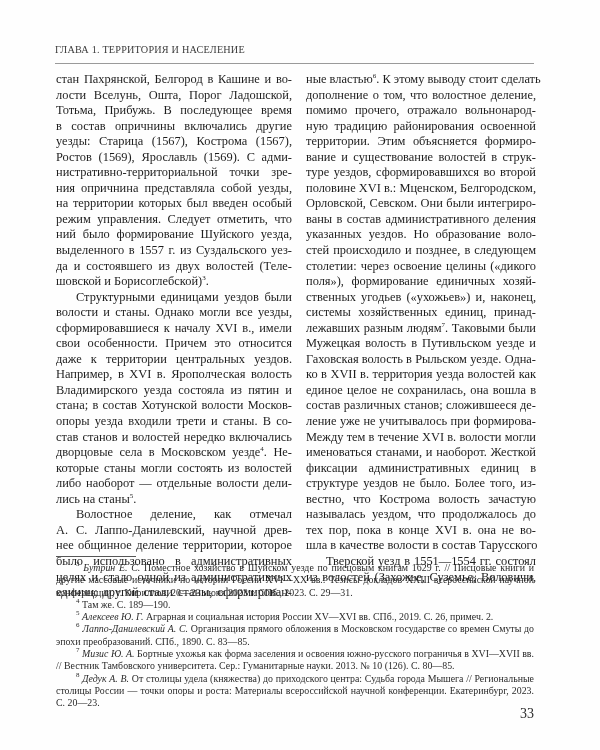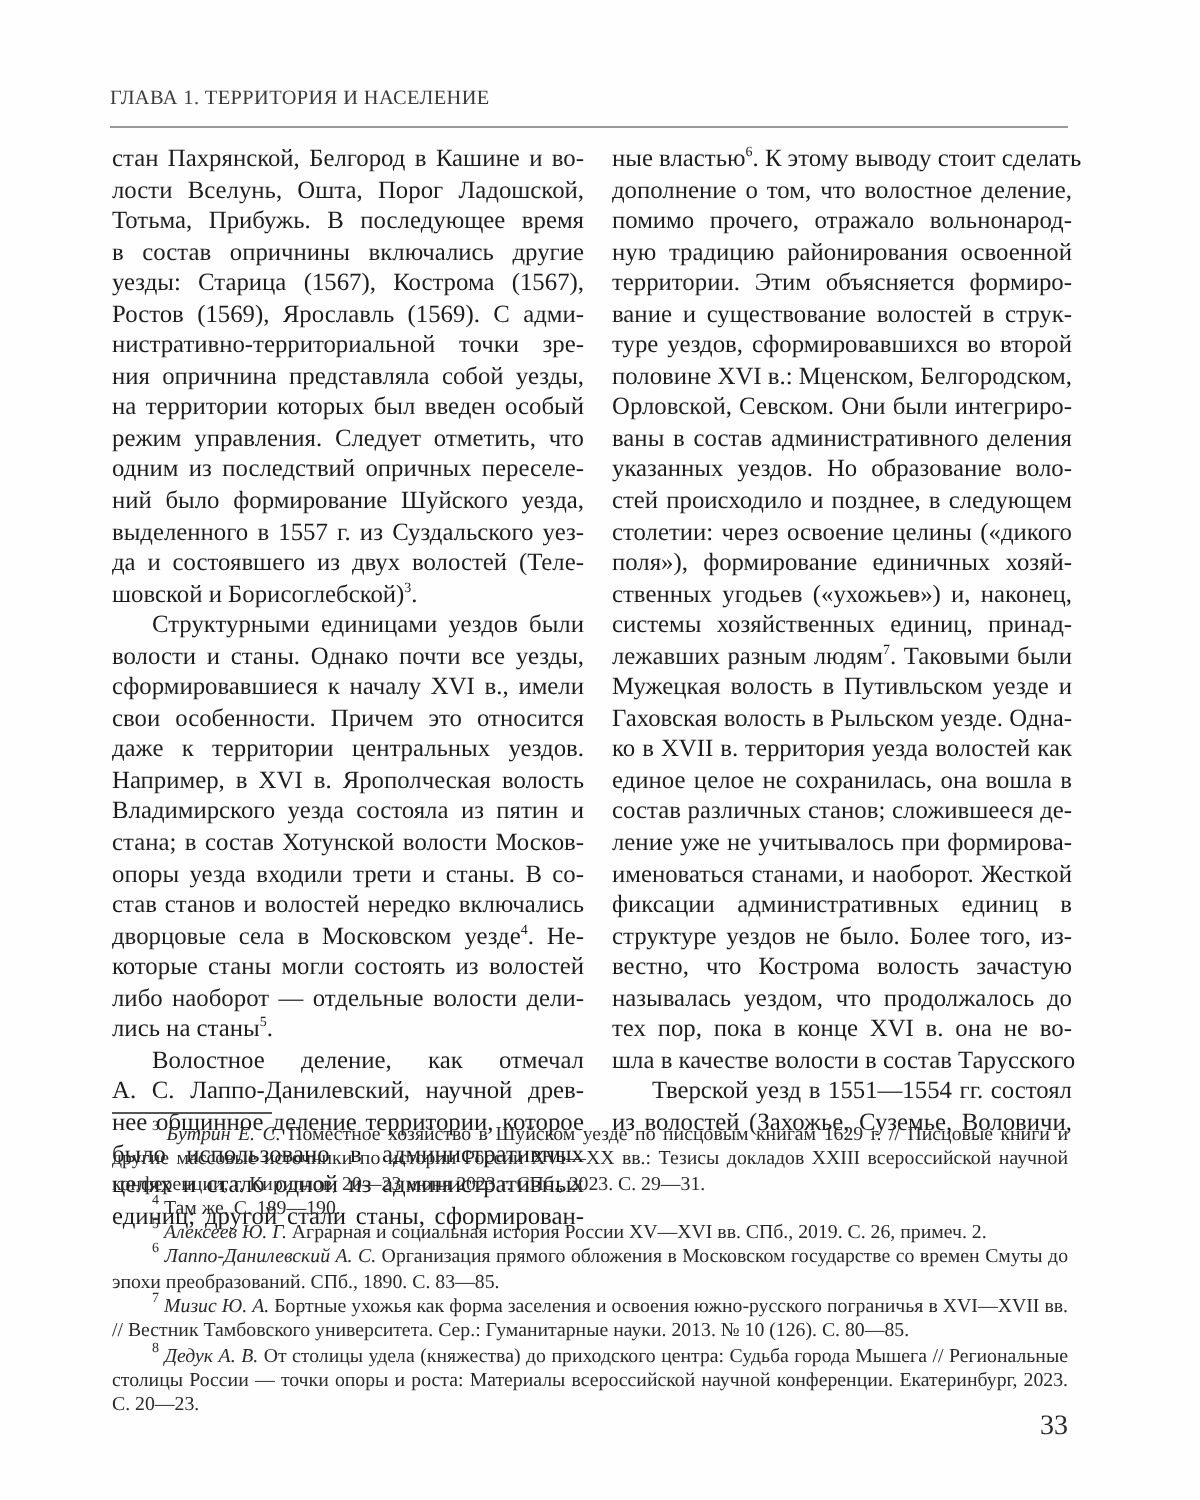--- a/index.html
+++ b/index.html
@@ -33,27 +33,26 @@
     <span class="line">стан Пахрянской, Белгород в Кашине и во-</span>
     <span class="line">лости Вселунь, Ошта, Порог Ладошской,</span>
     <span class="line">Тотьма, Прибужь. В последующее время</span>
     <span class="line">в состав опричнины включались другие</span>
     <span class="line">уезды: Старица (1567), Кострома (1567),</span>
     <span class="line">Ростов (1569), Ярославль (1569). С адми-</span>
     <span class="line">нистративно-территориальной точки зре-</span>
     <span class="line">ния опричнина представляла собой уезды,</span>
     <span class="line">на территории которых был введен особый</span>
     <span class="line">режим управления. Следует отметить, что</span>
-    <span class="line">одним из последствий опричных переселе-</span>
     <span class="line">ний было формирование Шуйского уезда,</span>
     <span class="line">выделенного в 1557 г. из Суздальского уез-</span>
     <span class="line">да и состоявшего из двух волостей (Теле-</span>
     <span class="line last"><span>шовской и Борисоглебской)</span><sup>3</sup>.</span>
     <span class="line" style="text-indent:20px">Структурными единицами уездов были</span>
-    <span class="line">волости и станы. Однако почти все уезды,</span>
+    <span class="line">волости и станы. Однако могли все уезды,</span>
     <span class="line">сформировавшиеся к началу XVI в., имели</span>
     <span class="line">свои особенности. Причем это относится</span>
     <span class="line">даже к территории центральных уездов.</span>
     <span class="line">Например, в XVI в. Ярополческая волость</span>
     <span class="line">Владимирского уезда состояла из пятин и</span>
     <span class="line">стана; в состав Хотунской волости Москов-</span>
     <span class="line">опоры уезда входили трети и станы. В со-</span>
     <span class="line">став станов и волостей нередко включались</span>
     <span class="line"><span>дворцовые села в Московском уезде</span><sup>4</sup><span>. Не-</span></span>
     <span class="line">которые станы могли состоять из волостей</span>
@@ -84,20 +83,21 @@
     <span class="line">поля»), формирование единичных хозяй-</span>
     <span class="line">ственных угодьев («ухожьев») и, наконец,</span>
     <span class="line">системы хозяйственных единиц, принад-</span>
     <span class="line"><span>лежавших разным людям</span><sup>7</sup><span>. Таковыми были</span></span>
     <span class="line">Мужецкая волость в Путивльском уезде и</span>
     <span class="line">Гаховская волость в Рыльском уезде. Одна-</span>
     <span class="line">ко в XVII в. территория уезда волостей как</span>
     <span class="line">единое целое не сохранилась, она вошла в</span>
     <span class="line">состав различных станов; сложившееся де-</span>
     <span class="line">ление уже не учитывалось при формирова-</span>
+    <span class="line">Между тем в течение XVI в. волости могли</span>
     <span class="line">именоваться станами, и наоборот. Жесткой</span>
     <span class="line">фиксации административных единиц в</span>
     <span class="line">структуре уездов не было. Более того, из-</span>
     <span class="line">вестно, что Кострома волость зачастую</span>
     <span class="line">называлась уездом, что продолжалось до</span>
     <span class="line">тех пор, пока в конце XVI в. она не во-</span>
     <span class="line">шла в качестве волости в состав Тарусского</span>
     <span class="line" style="text-indent:20px">Тверской уезд в 1551—1554 гг. состоял</span>
     <span class="line">из волостей (Захожье, Суземье, Воловичи,</span>
   </div>

